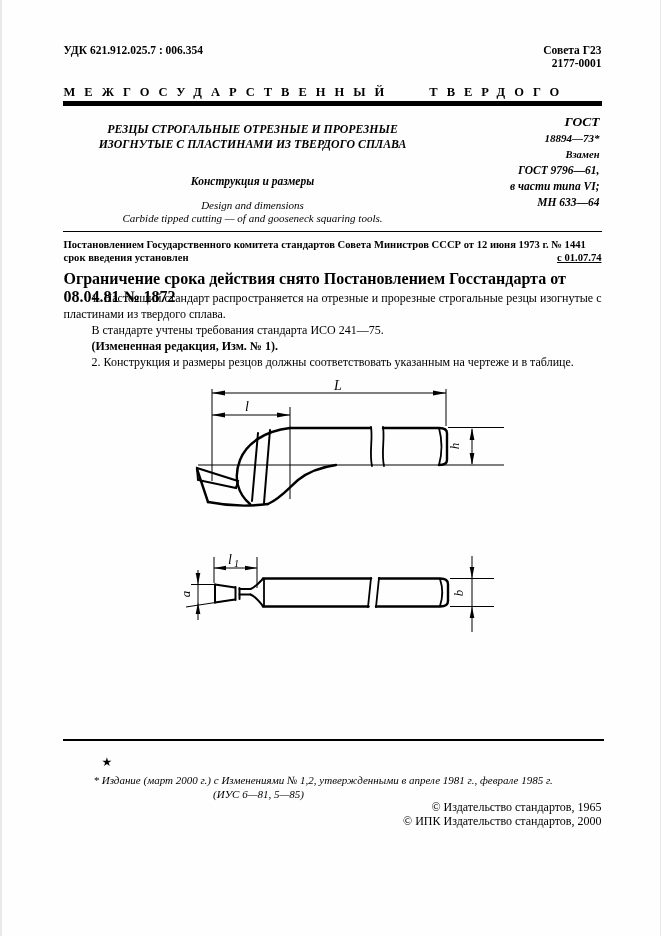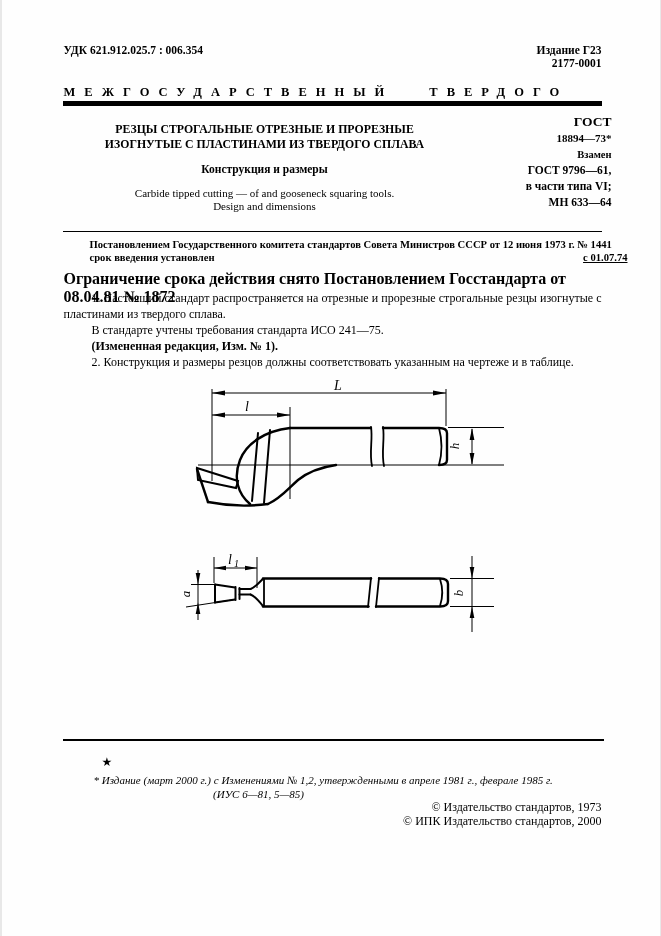--- a/index.html
+++ b/index.html
@@ -9,34 +9,34 @@
     margin:0 auto;
   }
   
   .udk-row{position:absolute;top:44px;left:62px;width:538px;display:flex;
     justify-content:space-between;font-weight:bold;font-size:11.5px;line-height:13px;}
   .group-col{text-align:right;}
   .standard-type{position:absolute;top:85px;left:62px;width:539px;
     font-weight:bold;font-size:12.5px;letter-spacing:9px;word-spacing:24px;white-space:nowrap;}
   .thick-bar{position:absolute;top:101px;left:61px;width:539px;height:4.5px;background:#000;}
   
-  .title-block{position:absolute;top:114px;left:72px;width:538px;display:flex;}
+  .title-block{position:absolute;top:114px;left:60px;width:538px;display:flex;font-style:italic;}
   .title-left{width:382px;text-align:center;padding-top:8px;}
   .title-ru{font-weight:bold;font-size:11.8px;line-height:14.5px;}
-  .subtitle{font-weight:bold;font-size:11.5px;margin-top:12px;}
+  .subtitle{font-weight:bold;font-size:11.5px;margin-top:24px;}
   .title-en{font-size:11px;line-height:13px;margin-top:12px;}
   .title-right{flex:1;text-align:right;font-weight:bold;}
   .gost-label{font-size:13.5px;line-height:16px;}
   .gost-number{font-size:11px;line-height:17px;}
   .vzamen{font-size:10.5px;line-height:15px;}
   .repl{font-size:11.5px;line-height:16px;}
   .thin-rule{position:absolute;top:231px;left:61px;width:539px;height:1.3px;background:#000;}
   
   .decree{position:absolute;top:238px;left:62px;width:538px;font-weight:bold;
-    font-size:10.6px;line-height:13px;text-align:justify;margin-left:26px;}
+    font-size:10.6px;line-height:13px;text-align:justify;}
   .decree-line2{display:flex;justify-content:space-between;}
   .date-underlined{text-decoration:underline;}
   .limitation{position:absolute;top:270px;left:62px;width:538px;font-weight:bold;font-size:16px;}
   
   .body-text{position:absolute;top:290px;left:62px;width:538px;
     font-size:12px;line-height:16px;text-align:justify;}
   .body-text p{margin:0;text-indent:28px;}
   .body-text p.bold{font-weight:bold;}
   
   .drawing{position:absolute;top:380px;left:0;}
@@ -59,38 +59,38 @@
     font-size:12px;line-height:13.5px;}
 </style>
 </head>
 <body>
 
 <div class="page">
 
   <div class="udk-row">
     <span>УДК 621.912.025.7 : 006.354</span>
     <span class="group-col">
-      <div>Издание Г23</div>
+      <div>Совета Г23</div>
       <div>2177-0001</div>
     </span>
   </div>
 
   <div class="standard-type">МЕЖГОСУДАРСТВЕННЫЙ ТВЕРДОГО</div>
   <div class="thick-bar"></div>
 
   <div class="title-block">
     <div class="title-left">
       <div class="title-ru">
         <div>РЕЗЦЫ СТРОГАЛЬНЫЕ ОТРЕЗНЫЕ И ПРОРЕЗНЫЕ</div>
         <div>ИЗОГНУТЫЕ С ПЛАСТИНАМИ ИЗ ТВЕРДОГО СПЛАВА</div>
       </div>
       <div class="subtitle">Конструкция и размеры</div>
       <div class="title-en">
+        <div>Design and dimensions</div>
         <div>Carbide tipped cutting — of and gooseneck squaring tools.</div>
-        <div>Design and dimensions</div>
       </div>
     </div>
     <div class="title-right">
       <div class="gost-label">ГОСТ</div>
       <div class="gost-number">18894—73*</div>
       <div class="vzamen">Взамен</div>
       <div class="repl">ГОСТ 9796—61,</div>
       <div class="repl">в части типа VI;</div>
       <div class="repl">МН 633—64</div>
     </div>
@@ -194,17 +194,17 @@
 
   <div class="footer-rule"></div>
 
 
   <div class="star">★</div>
 
   <div class="footnote">* Издание (март 2000 г.) с Изменениями № 1,2,  утвержденными в апреле 1981 г., феврале 1985 г.</div>
   <div class="ius">(ИУС 6—81, 5—85)</div>
 
   <div class="copyrights">
-    <div>©  Издательство стандартов, 1973</div>
+    <div>©  Издательство стандартов, 1965</div>
     <div>©  ИПК  Издательство стандартов, 2000</div>
   </div>
 
 </div>
 
 </body></html>

